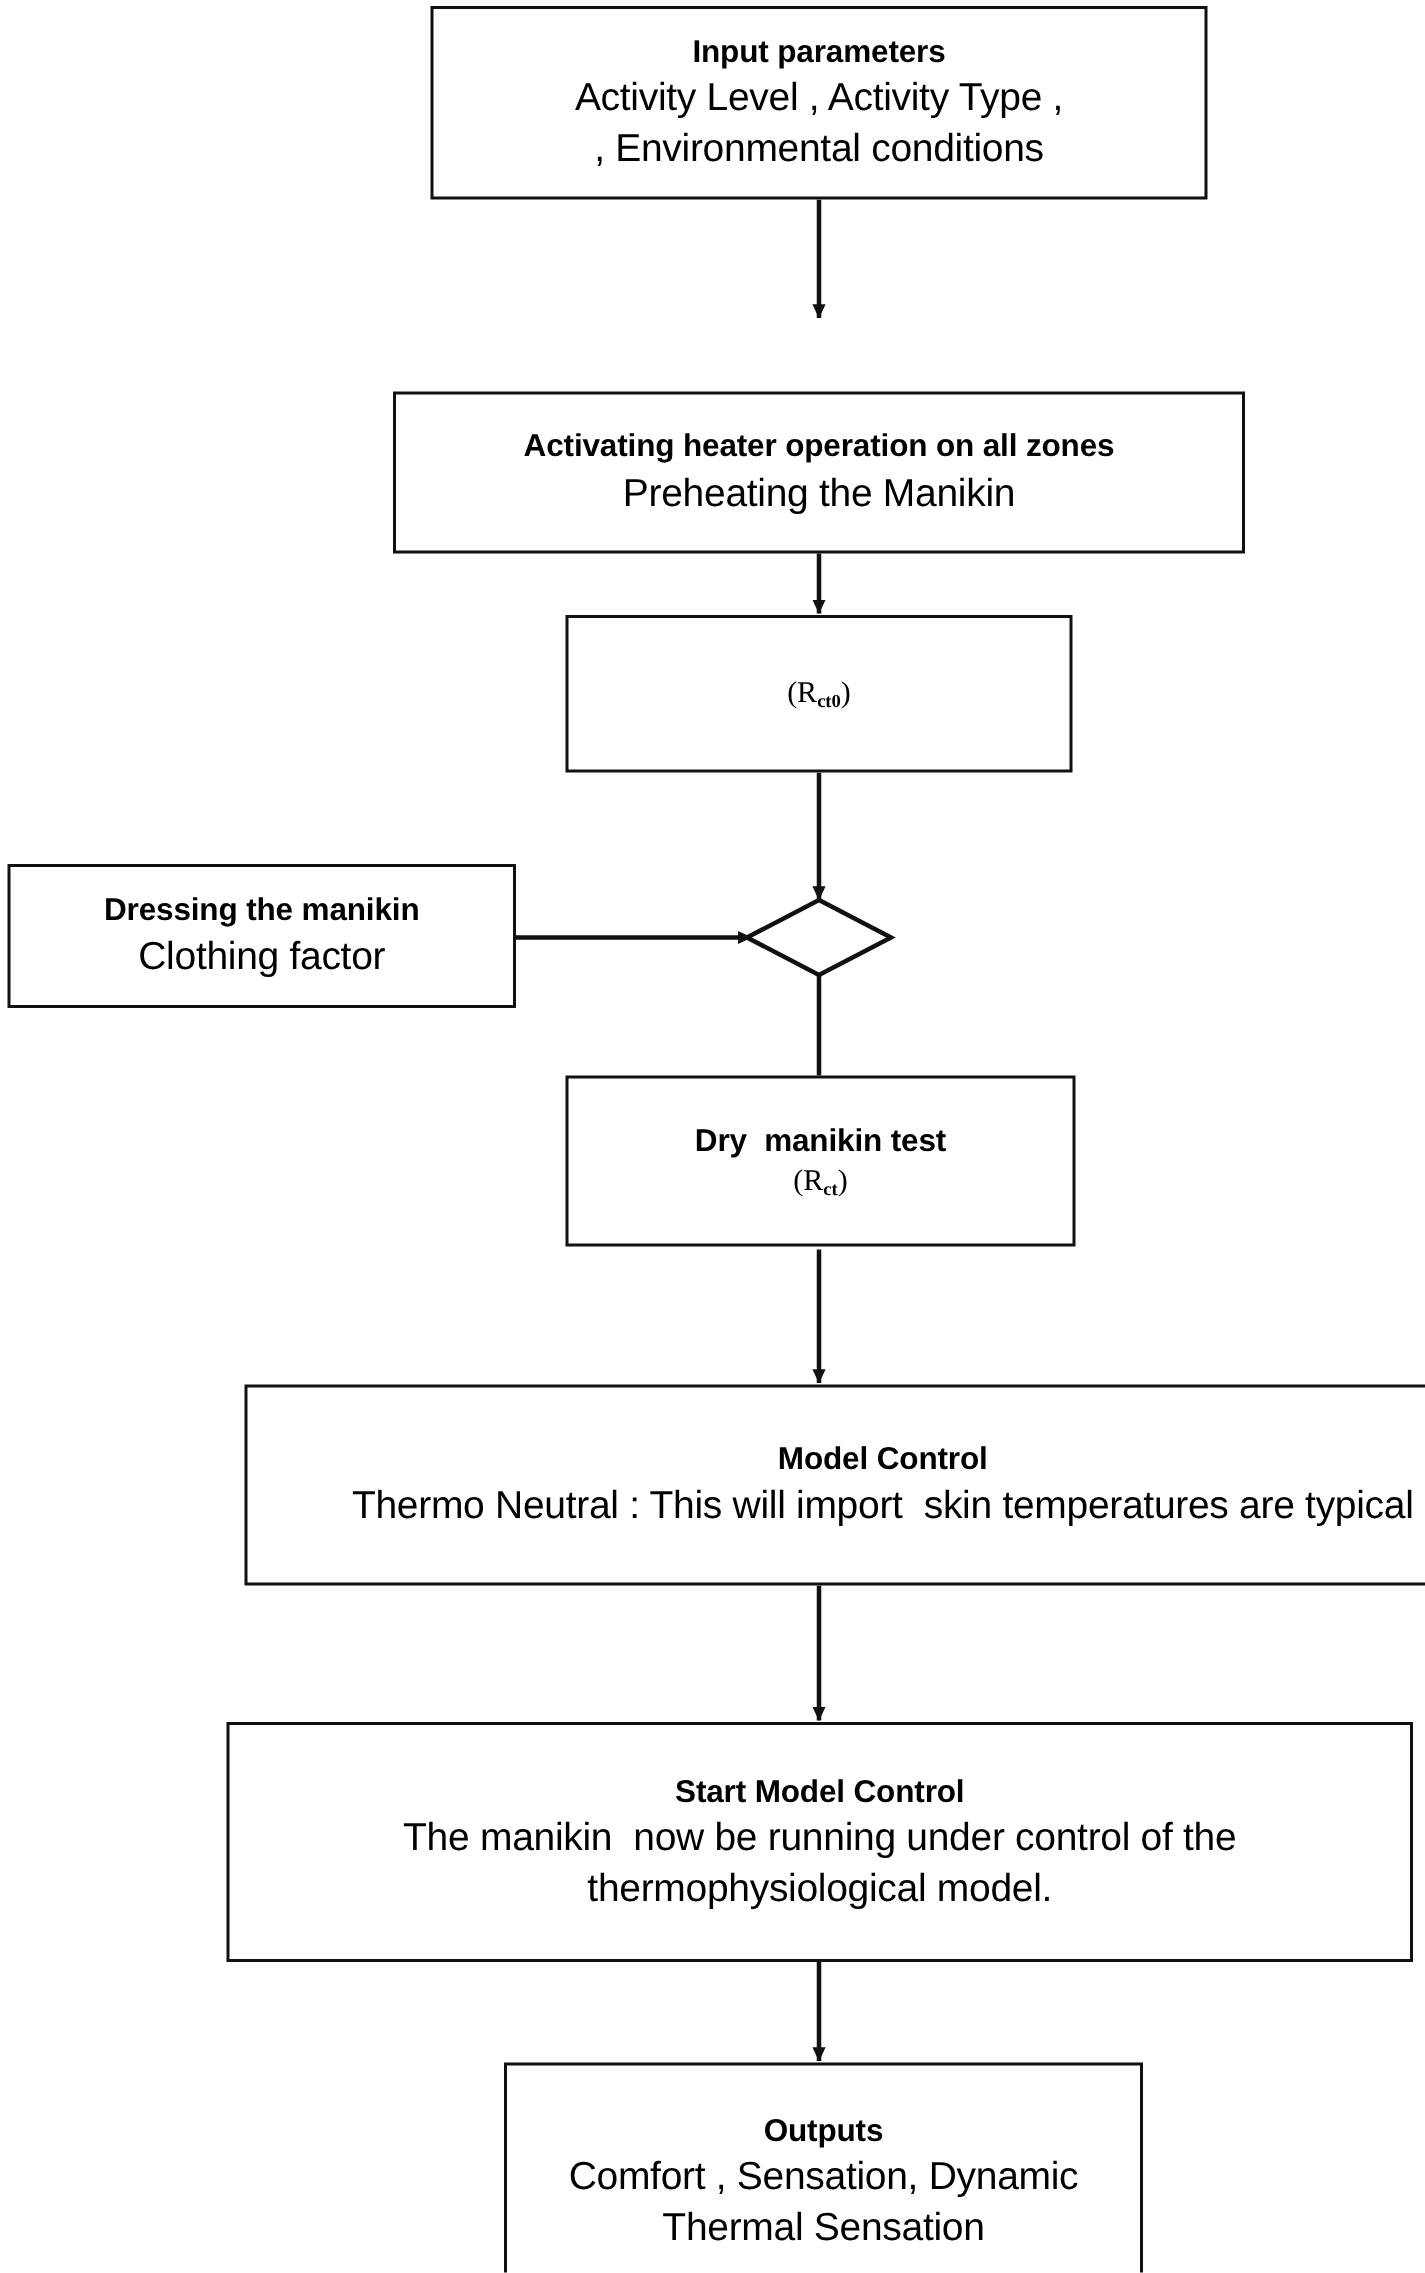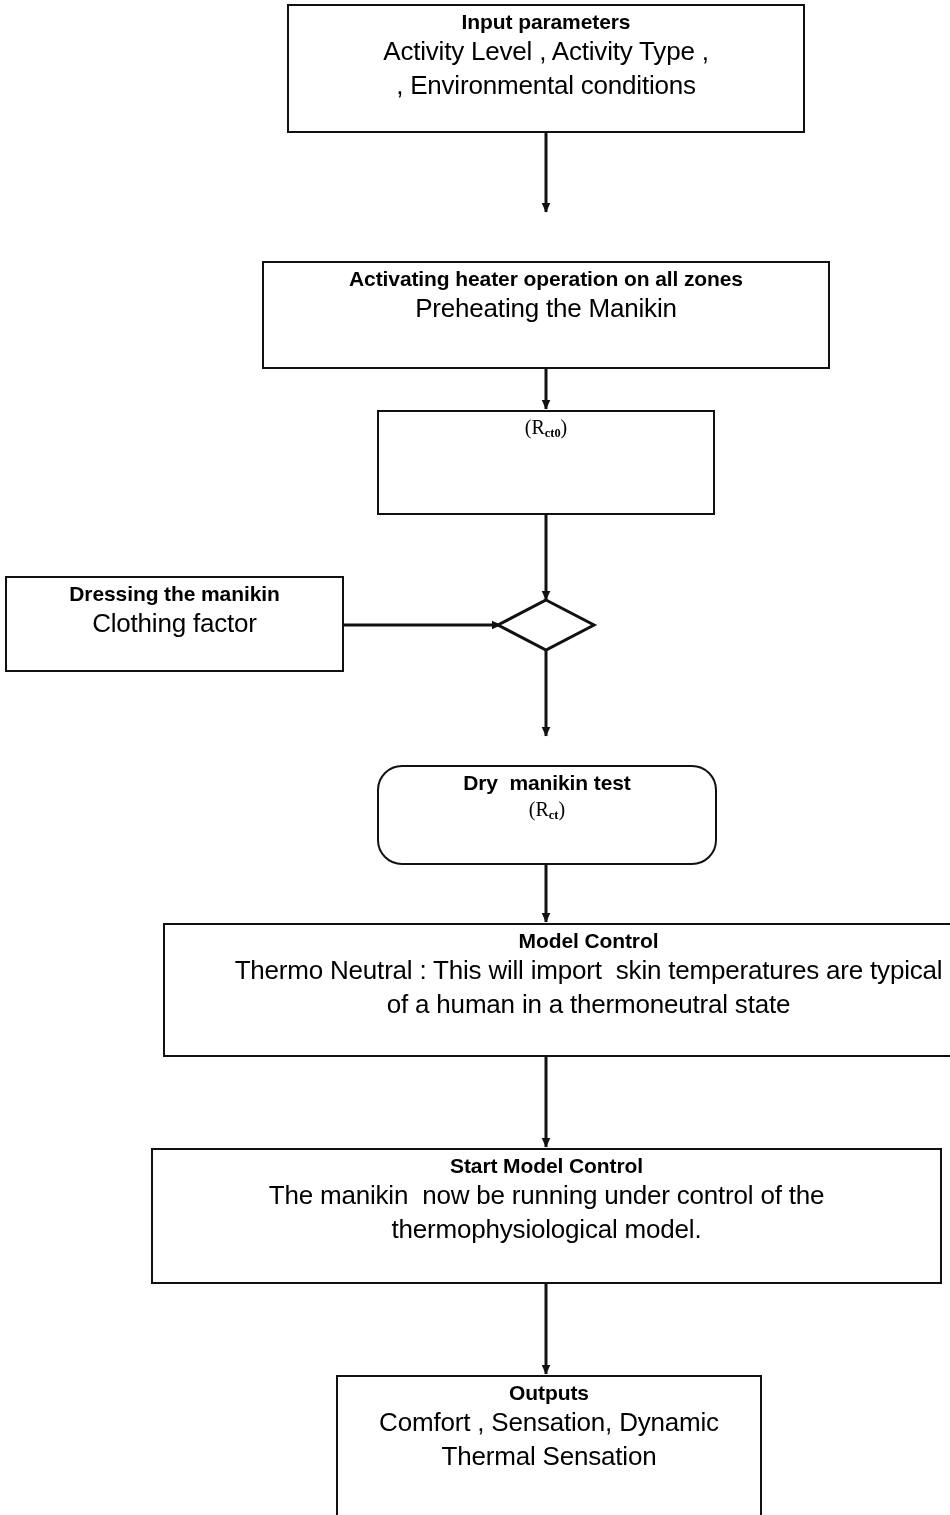--- a/index.html
+++ b/index.html
@@ -22,20 +22,21 @@
     height: 1515px;
   }
   .node {
     position: absolute;
     box-sizing: border-box;
     border: 2px solid #111111;
     background: #ffffff;
     display: flex;
     flex-direction: column;
     align-items: center;
+    justify-content: center;
     text-align: center;
     line-height: 1.30;
     padding: 2px 6px;
   }
   .ln {
     display: block;
     white-space: pre;
   }
   .ln.title {
     font-weight: bold;
@@ -56,23 +57,23 @@
     font-size: 0.62em;
     font-weight: bold;
     vertical-align: -0.28em;
   }
 
   
   #node-input        { left: 287px; top: 4px;    width: 518px; height: 129px; }
   #node-preheat      { left: 262px; top: 213px;  width: 568px; height: 108px; margin-top: 48px; }
   #node-drynude      { left: 377px; top: 410px;  width: 338px; height: 105px; }
   #node-dressing     { left: 5px;   top: 576px;  width: 339px; height: 96px;  }
-  #node-dry          { left: 377px; top: 765px;  width: 340px; height: 100px; border-radius: 25px;  }
+  #node-dry          { left: 377px; top: 717px;  width: 340px; height: 114px;  }
   #node-modelcontrol { left: 151px; top: 923px;  width: 851px; height: 134px; margin-left: 12px; }
-  #node-startmodel   { left: 151px; top: 1148px; width: 791px; height: 136px; }
+  #node-startmodel   { left: 151px; top: 1148px; width: 791px; height: 160px; }
   #node-outputs      { left: 336px; top: 1375px; width: 426px; height: 158px; }
 
   .diamond-hit {
     position: absolute;
     left: 498px;
     top: 598px;
     width: 96px;
     height: 54px;
   }
 </style>
@@ -146,21 +147,20 @@
 <div class="diamond-hit"></div>
 
 <div class="node" id="node-dry">
   <span class="ln title">Dry  manikin test</span>
   <span class="ln formula"><span>(R</span><sub>ct</sub><span>)</span></span>
 </div>
 
 <div class="node" id="node-modelcontrol">
   <span class="ln title">Model Control</span>
   <span class="ln body">Thermo Neutral : This will import  skin temperatures are typical</span>
-  <span class="ln body">of a human in a thermoneutral state</span>
 </div>
 
 <div class="node" id="node-startmodel">
   <span class="ln title">Start Model Control</span>
   <span class="ln body">The manikin  now be running under control of the</span>
   <span class="ln body">thermophysiological model.</span>
 </div>
 
 <div class="node" id="node-outputs">
   <span class="ln title">Outputs</span>

